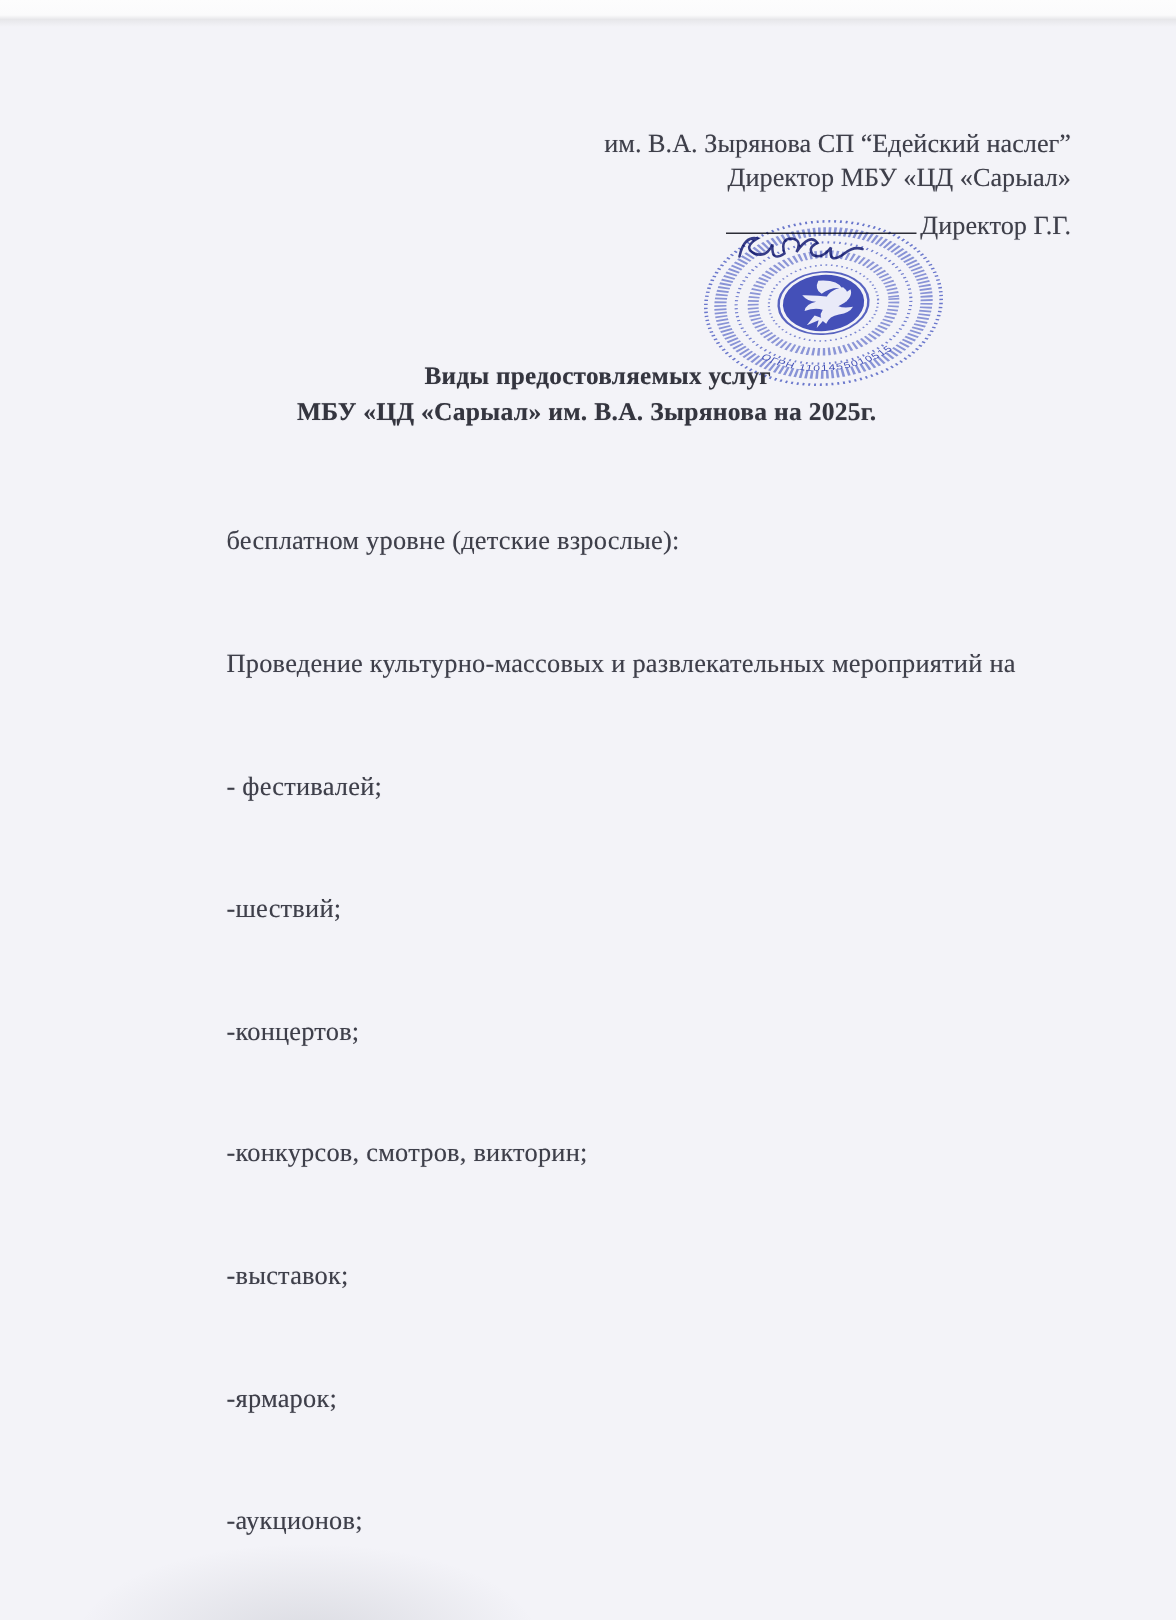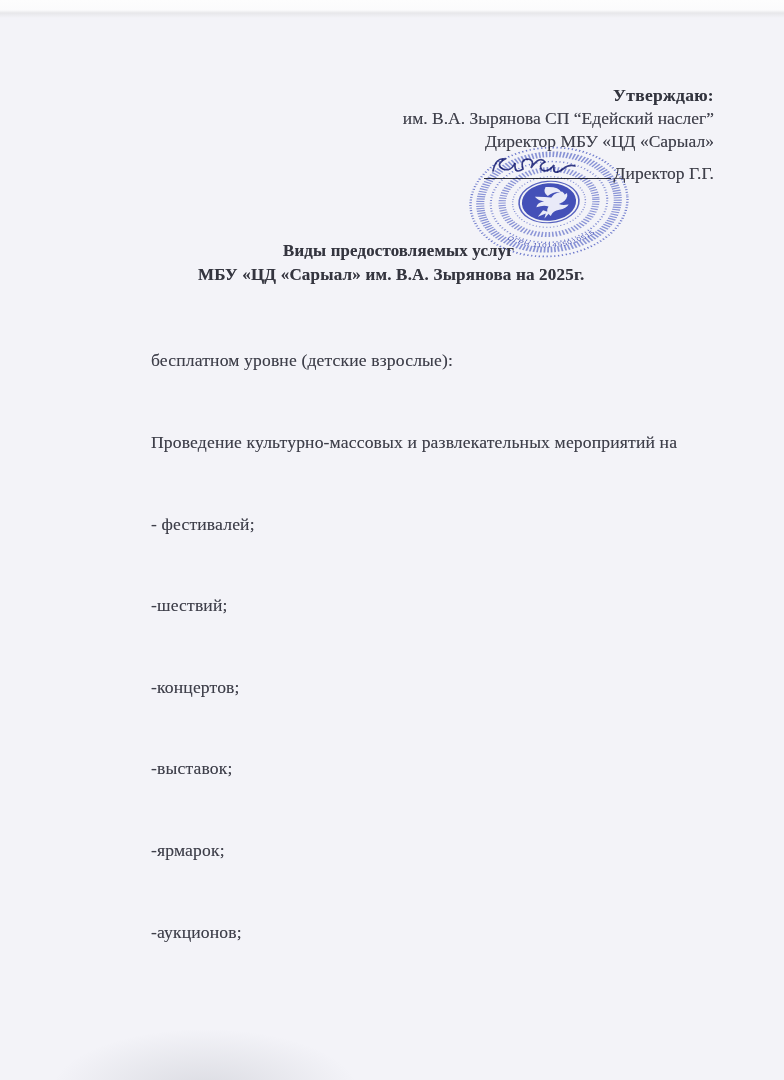--- a/index.html
+++ b/index.html
@@ -56,21 +56,20 @@
     white-space:pre-wrap;
   }
   .body-text .line{min-height:27.2px;}
 </style>
 </head>
 <body>
 
 <div class="scan-page">
 
   <div class="approval txt">
-    <div class="approve-label">Утверждаю:</div>
     <div>им. В.А. Зырянова СП “Едейский наслег”</div>
     <div>Директор МБУ «ЦД «Сарыал»</div>
     <div class="sig-row"><span class="sig-line"></span><span>Директор Г.Г.</span></div>
   </div>
 
   <div class="stamp-wrap">
     <svg viewBox="0 0 200 200" preserveAspectRatio="none">
       <defs>
         <path id="ogrnArc" d="M18,118 A85,85 0 0 0 182,118" fill="none"></path>
       </defs>
@@ -105,20 +104,21 @@
 
   <div class="doc-title-1">Виды предостовляемых услуг</div>
   <div class="doc-title-2">МБУ «ЦД «Сарыал» им. В.А. Зырянова на 2025г.</div>
 
   <div class="body-text txt">
     <div class="line">бесплатном уровне (детские взрослые):</div>
     <div class="line">Проведение культурно-массовых и развлекательных мероприятий на</div>
     <div class="line">- фестивалей;</div>
     <div class="line">-шествий;</div>
     <div class="line">-концертов;</div>
+    <div class="line">-конкурсов, смотров, викторин;</div>
     <div class="line">-выставок;</div>
     <div class="line">-ярмарок;</div>
     <div class="line">-аукционов;</div>
     
     
     
     
     
     
     

